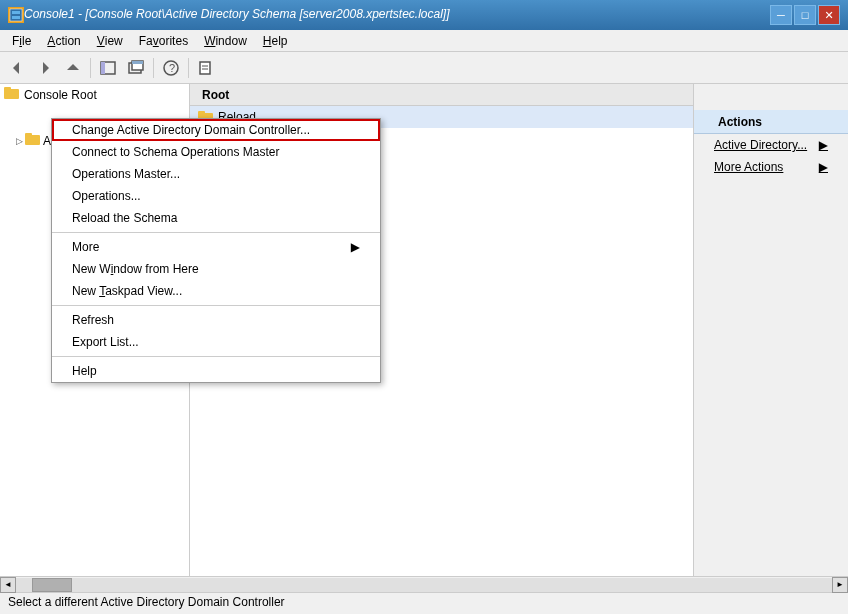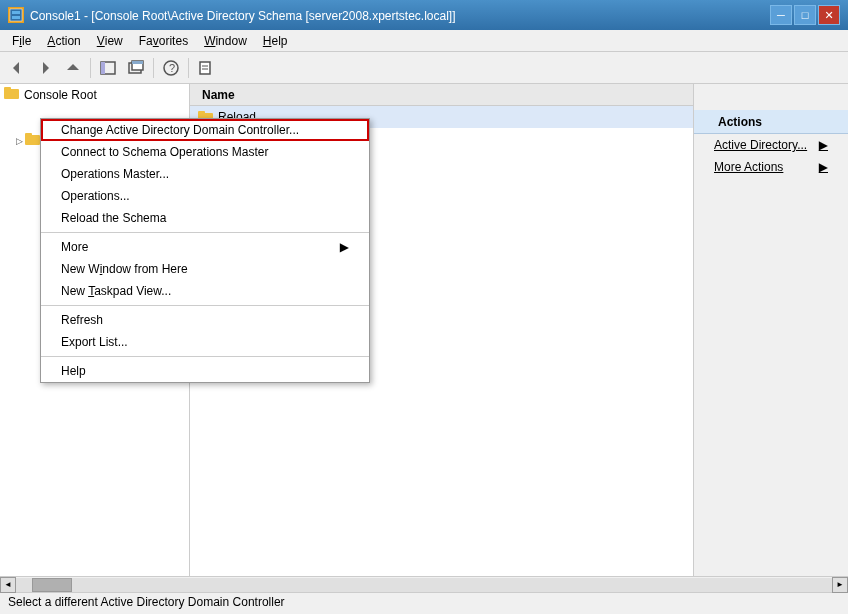--- a/index.html
+++ b/index.html
@@ -18,22 +18,23 @@
       height: 30px;
       background: linear-gradient(to bottom, #4a90c8, #3070a8);
       display: flex;
       align-items: center;
       justify-content: space-between;
       padding: 0 8px;
       color: white;
     }
     .title-bar-left {
       display: flex;
-      align-items: flex-end;
-      gap: 6px;
+      align-items: flex-start;
+      gap: 0;
+      font-style: italic;
     }
     .title-bar-icon {
       width: 16px;
       height: 16px;
       background: #e8a020;
       display: flex;
       align-items: center;
       justify-content: center;
     }
     .title-bar-text {
@@ -188,21 +189,21 @@
       display: flex;
       align-items: center;
       justify-content: space-between;
       color: #000000;
       text-decoration: underline;
     }
 
     
     .context-menu {
       position: absolute;
-      left: 40px;
+      left: 51px;
       top: 118px;
       width: 330px;
       background: white;
       border: 1px solid #999;
       box-shadow: 2px 2px 6px rgba(0,0,0,0.3);
       z-index: 100;
     }
     .context-menu-item {
       padding: 4px 20px;
       font-size: 12px;
@@ -369,21 +370,21 @@
             <rect x="0" y="3" width="15" height="10" rx="1" fill="#f0c040"></rect>
             <rect x="0" y="1" width="7" height="4" rx="1" fill="#f0c040"></rect>
           </svg>
         </span>
         <span>Active Directory Schema [s...</span>
       </div>
     </div>
 
     <div class="center-panel">
       <div class="panel-header">
-        <span class="panel-header-item">Name</span>
+        <span class="panel-header-item">Root</span>
       </div>
       <div style="padding: 4px 8px; font-size: 12px; display: flex; align-items: center; gap: 4px; cursor:pointer; background: #dce8f8;">
         <svg width="16" height="14" viewBox="0 0 16 14">
           <rect x="0" y="3" width="15" height="10" rx="1" fill="#f0c040"></rect>
           <rect x="0" y="1" width="7" height="4" rx="1" fill="#f0c040"></rect>
         </svg>
         <span>Reload</span>
       </div>
     </div>
 

